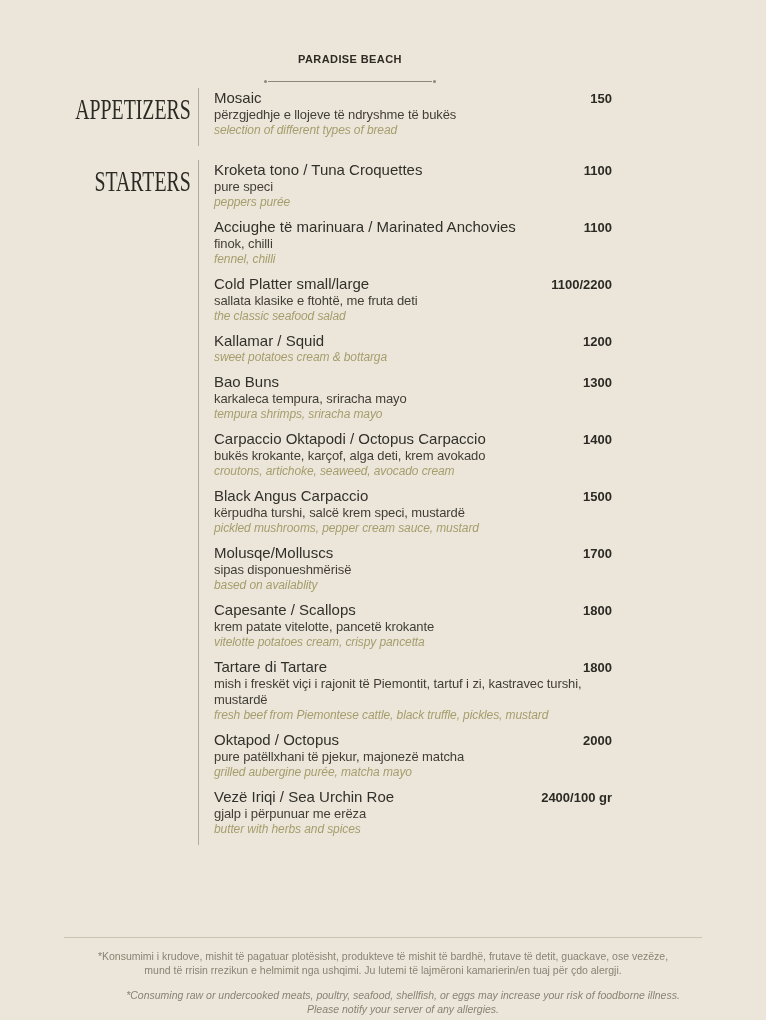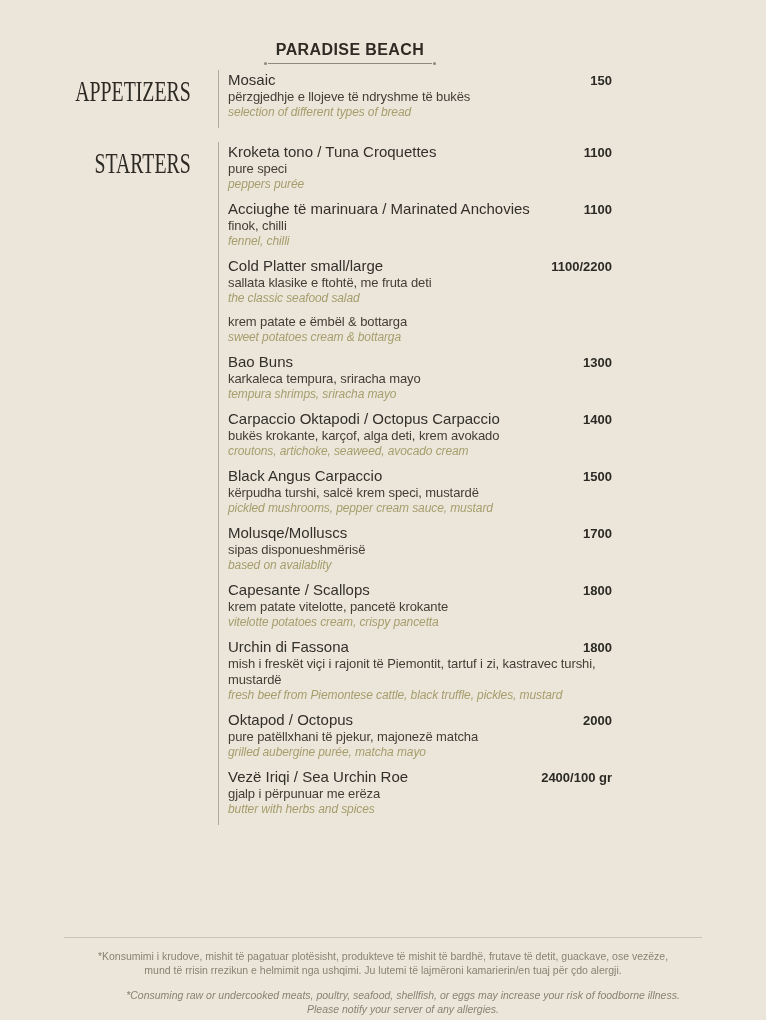--- a/index.html
+++ b/index.html
@@ -10,21 +10,21 @@
   body{
     width:766px;height:1020px;background:var(--bg);
     font-family:"Liberation Sans", sans-serif;color:var(--ink);
     position:relative;overflow:hidden;
   }
   .page{position:absolute;inset:0;}
 
   
   .menu-header{width:700px;margin:0;padding-top:40px;text-align:center;}
   .title{
-    display:inline-block;margin:0;font-size:16px;font-weight:700;
+    display:inline-block;margin:9px;font-size:11px;font-weight:700;
     letter-spacing:.4px;color:#2E2A24;line-height:20px;
   }
   .title-rule{
     width:164px;margin:3px auto 0;height:0;border-top:1px solid #8F8878;position:relative;
   }
   .title-rule::before,.title-rule::after{
     content:"";position:absolute;top:-2px;width:3px;height:3px;border-radius:50%;
     background:#8F8878;
   }
   .title-rule::before{left:-4px;}
@@ -34,21 +34,21 @@
   .sections{margin:6px 0 0 0;width:612px;}
   .section{display:flex;align-items:flex-start;}
   .section + .section{margin-top:14px;}
   .section-label{
     flex:0 0 198px;width:198px;margin:6px 0 0 0;padding-right:11px;box-sizing:border-box;
     text-align:right;font-family:"Liberation Serif", serif;font-weight:400;
     font-size:30px;line-height:30px;color:#2C2A24;
     transform:scaleX(.66);transform-origin:100% 50%;white-space:nowrap;
   }
   .items{
-    flex:1;border-left:1px solid var(--rule);padding:1px 0 0 9px;min-height:10px;margin-left:20px;
+    flex:1;border-left:1px solid var(--rule);padding:1px 0 0 15px;min-height:10px;
   }
   .item{margin:0 0 8px 0;}
   .item-row{display:flex;justify-content:space-between;align-items:baseline;}
   .item-name{font-size:15px;line-height:17px;color:#32302B;}
   .item-price{
     font-size:13px;line-height:17px;font-weight:700;color:var(--price-ink);
     white-space:nowrap;padding-left:14px;
   }
   .item-sq{font-size:13px;line-height:16px;color:var(--ink-soft);letter-spacing:-.1px;}
   .item-en{
@@ -106,21 +106,24 @@
           </article>
           <article class="item">
             <div class="item-row">
               <span class="item-name">Cold Platter small/large</span>
               <span class="item-price">1100/2200</span>
             </div>
             <div class="item-sq">sallata klasike e ftohtë, me fruta deti</div>
             <div class="item-en">the classic seafood salad</div>
           </article>
           <article class="item">
-            <div class="item-sq">krem patate e ëmbël &amp; bottarga</div>
+            <div class="item-row">
+              <span class="item-name">Kallamar / Squid</span>
+              <span class="item-price">1200</span>
+            </div>
             <div class="item-en">sweet potatoes cream &amp; bottarga</div>
           </article>
           <article class="item">
             <div class="item-row">
               <span class="item-name">Bao Buns</span>
               <span class="item-price">1300</span>
             </div>
             <div class="item-sq">karkaleca tempura, sriracha mayo</div>
             <div class="item-en">tempura shrimps, sriracha mayo</div>
           </article>
@@ -151,21 +154,21 @@
           <article class="item">
             <div class="item-row">
               <span class="item-name">Capesante / Scallops</span>
               <span class="item-price">1800</span>
             </div>
             <div class="item-sq">krem patate vitelotte, pancetë krokante</div>
             <div class="item-en">vitelotte potatoes cream, crispy pancetta</div>
           </article>
           <article class="item">
             <div class="item-row">
-              <span class="item-name">Urchin di Fassona</span>
+              <span class="item-name">Tartare di Tartare</span>
               <span class="item-price">1800</span>
             </div>
             <div class="item-sq">mish i freskët viçi i rajonit të Piemontit, tartuf i zi, kastravec turshi, mustardë</div>
             <div class="item-en">fresh beef from Piemontese cattle, black truffle, pickles, mustard</div>
           </article>
           <article class="item">
             <div class="item-row">
               <span class="item-name">Oktapod / Octopus</span>
               <span class="item-price">2000</span>
             </div>

